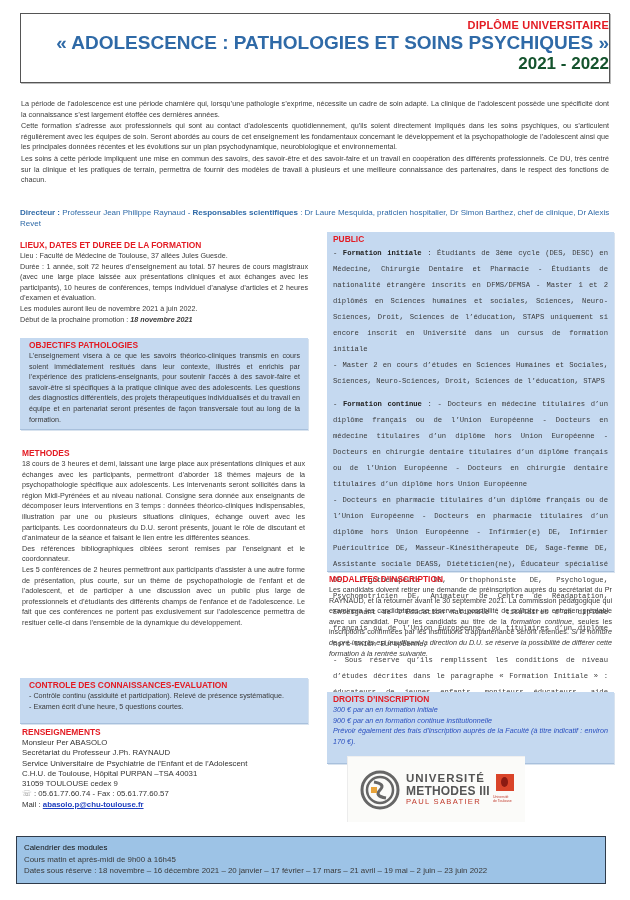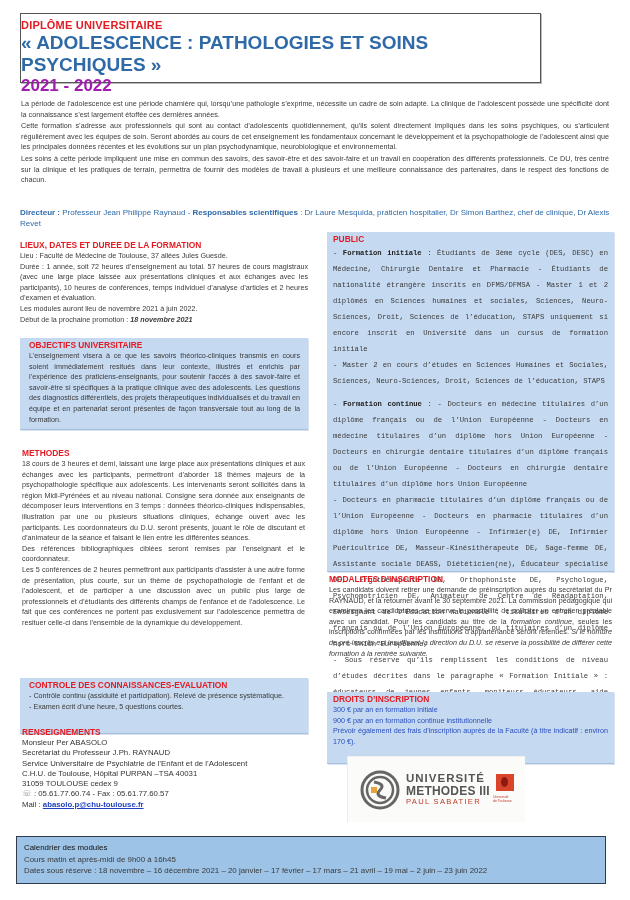--- a/index.html
+++ b/index.html
@@ -2,27 +2,27 @@
 <html><head>
 <meta charset="utf-8">
 <style>
   * { box-sizing: border-box; margin: 0; padding: 0; }
   body {
     width: 630px; height: 900px; background: #ffffff; position: relative;
     font-family: "Liberation Sans", sans-serif; color: #333;
     overflow: hidden;
   }
   .title-box {
-    position: absolute; left: 20px; top: 13px; width: 521px; height: 70px;
-    border: 1px solid #555; background: #fff; text-align: left;
+    position: absolute; left: 20px; top: 13px; width: 590px; height: 70px;
+    border: 1px solid #555; background: #fff; text-align: right;
     box-shadow: 1px 1px 0 #bbb;
   }
   .t-sup { color: #e31b23; font-weight: bold; font-size: 11px; margin-top: 5px; letter-spacing: 0.2px; }
   .t-main { color: #2f6aa7; font-weight: bold; font-size: 19px; line-height: 22px; margin-top: 1px; }
-  .t-year { color: #a21caf; font-weight: bold; font-size: 17px; line-height: 20px; }
+  .t-year { color: #14532d; font-weight: bold; font-size: 17px; line-height: 20px; }
 
   .intro {
     position: absolute; left: 20px; top: 98px; width: 590px;
     font-size: 7.2px; line-height: 10.6px; text-align: justify; color: #3a3a3a;
   }
   .intro p { margin: 1px; }
 
   .director {
     position: absolute; left: 20px; top: 208px; width: 590px;
     font-size: 8px; line-height: 10.5px; color: #2f6aa7;
@@ -35,32 +35,32 @@
   .left-col { position: absolute; left: 20px; width: 288px; }
   .lieux { top: 240px; }
   .lieux .body-text { text-align: justify; }
 
   .blue-box {
     background: #c5d9f0; border-bottom: 1px solid #a8c0dc;
     box-shadow: 1px 1px 0 #d8e3ef;
   }
   .objectifs { top: 338px; padding: 2px 8px 4px 9px; }
   .methodes { top: 448px; padding: 0 3px 0 2px; }
-  .controle { top: 678px; padding: 2px 8px 4px 9px; height: 56px; }
+  .controle { top: 678px; padding: 2px 8px 4px 9px; height: 46px; }
   .renseignements { top: 727px; padding: 0 2px; }
   .renseignements .body-text { font-size: 7.8px; line-height: 10.3px; text-align: left; color: #333; }
   .renseignements a { color: #1f3fbf; font-weight: bold; text-decoration: underline; }
 
   .right-col { position: absolute; left: 327px; width: 287px; }
   .public { top: 232px; padding: 2px 6px 4px 6px; height: 340px; }
   .public .body-text { line-height: 16px; font-family: Liberation Mono, monospace; }
   .public .gap { height: 7px; }
   .modalites { top: 574px; padding: 0 2px; }
   .droits { top: 692px; padding: 2px 6px 4px 6px; height: 72px; }
-  .droits .body-text { color: #2a4fbf; }
+  .droits .body-text { color: #2a4fbf; font-style: italic; }
 
   .logo {
     position: absolute; left: 347px; top: 756px; width: 178px; height: 66px;
     background: #fbfbf9; border-left: 1px solid #ececec; border-top: 1px solid #f0f0f0;
     display: flex; align-items: center; padding-left: 12px;
   }
   .logo-text { margin-left: 6px; line-height: 1; }
   .logo-l1, .logo-l2 { color: #555; font-weight: bold; font-size: 11.5px; letter-spacing: 1px; }
   .logo-l2 { font-size: 12px; letter-spacing: 0.2px; }
   .logo-l3 { color: #c0392b; font-size: 7.6px; letter-spacing: 1.3px; margin-top: 1px; }
@@ -96,21 +96,21 @@
 
 <div class="left-col lieux">
   <div class="sec-title">LIEUX, DATES ET DUREE DE LA FORMATION</div>
   <div class="body-text">Lieu : Faculté de Médecine de Toulouse, 37 allées Jules Guesde.</div>
   <div class="body-text">Durée : 1 année, soit 72 heures d’enseignement au total. 57 heures de cours magistraux (avec une large place laissée aux présentations cliniques et aux échanges avec les participants), 10 heures de conférences, temps individuel d’analyse d’articles et 2 heures d’examen et évaluation.</div>
   <div class="body-text">Les modules auront lieu de novembre 2021 à juin 2022.</div>
   <div class="body-text"><span>Début de la prochaine promotion : </span><b><i>18 novembre 2021</i></b></div>
 </div>
 
 <div class="left-col blue-box objectifs">
-  <div class="sec-title">OBJECTIFS UNIVERSITAIRE</div>
+  <div class="sec-title">OBJECTIFS PATHOLOGIES</div>
   <div class="body-text">L’enseignement visera à ce que les savoirs théorico-cliniques transmis en cours soient immédiatement resitués dans leur contexte, illustrés et enrichis par l’expérience des praticiens-enseignants, pour soutenir l’accès à des savoir-faire et savoir-être si spécifiques à la pratique clinique avec des adolescents. Les questions des diagnostics différentiels, des projets thérapeutiques individualisés et du travail en équipe et en partenariat seront présentes de façon transversale tout au long de la formation.</div>
 </div>
 
 <div class="left-col methodes">
   <div class="sec-title">METHODES</div>
   <div class="body-text">18 cours de 3 heures et demi, laissant une large place aux présentations cliniques et aux échanges avec les participants, permettront d’aborder 18 thèmes majeurs de la psychopathologie spécifique aux adolescents. Les intervenants seront sollicités dans la région Midi-Pyrénées et au niveau national. Consigne sera donnée aux enseignants de décomposer leurs interventions en 3 temps : données théorico-cliniques indispensables, illustration par une ou plusieurs situations cliniques, échange ouvert avec les participants. Les coordonnateurs du D.U. seront présents, jouant le rôle de discutant et d’animateur de la séance et faisant le lien entre les différentes séances.</div>
   <div class="body-text">Des références bibliographiques ciblées seront remises par l’enseignant et le coordonnateur.</div>
   <div class="body-text">Les 5 conférences de 2 heures permettront aux participants d’assister à une autre forme de présentation, plus courte, sur un thème de psychopathologie de l’enfant et de l’adolescent, et de participer à une discussion avec un public plus large de professionnels et d’étudiants des différents champs de l’enfance et de l’adolescence. Le fait que ces conférences ne portent pas exclusivement sur l’adolescence permettra de resituer celle-ci dans l’ensemble de la dynamique du développement.</div>
 </div>
 

